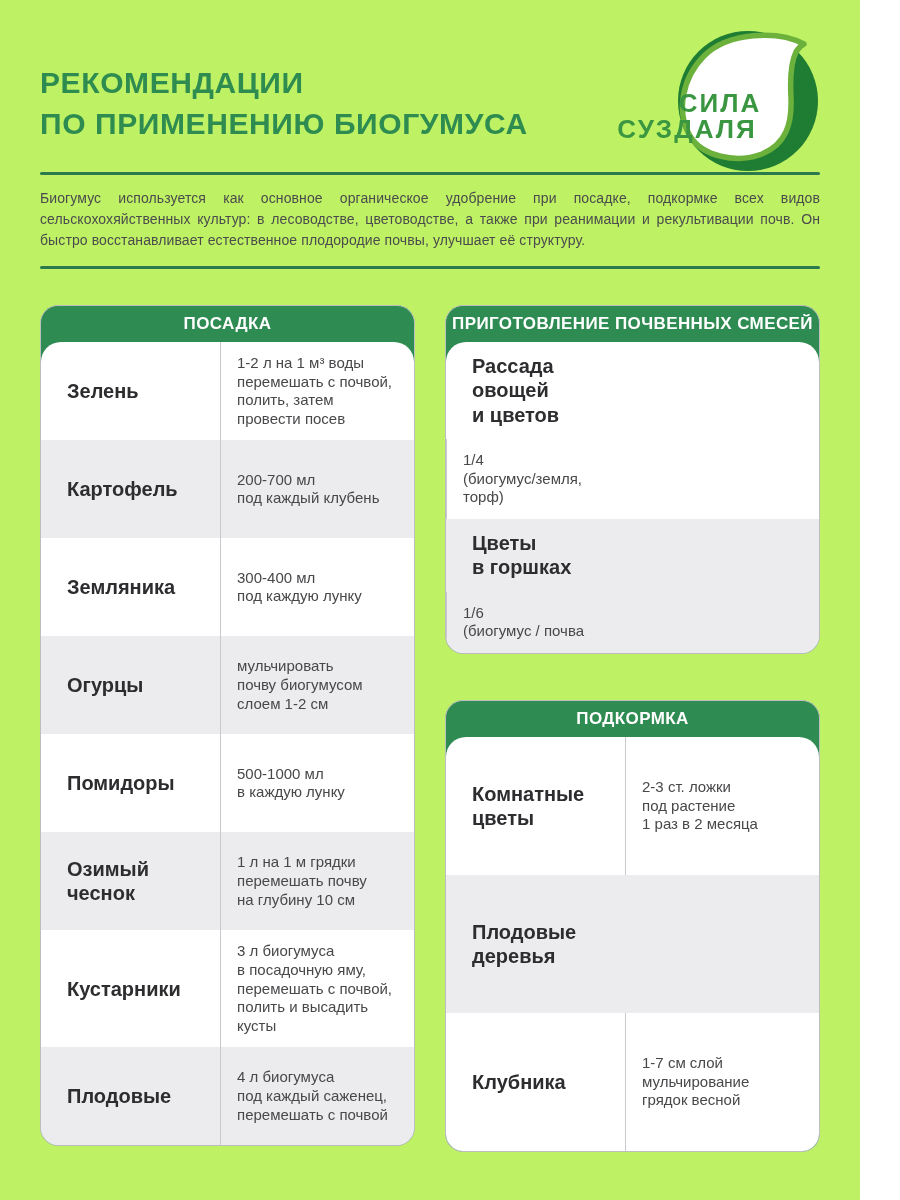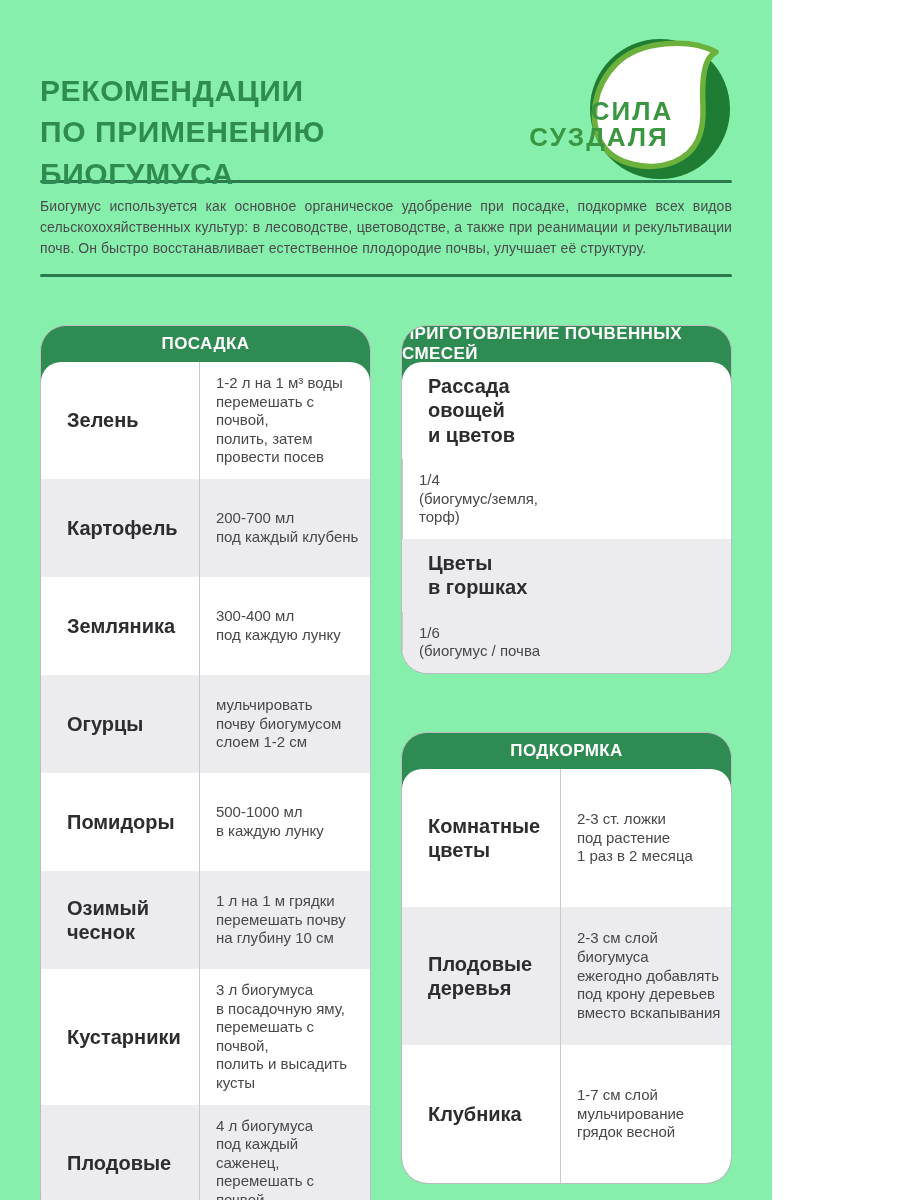--- a/index.html
+++ b/index.html
@@ -1,42 +1,41 @@
 <!DOCTYPE html>
 <html style="--title-green: #2e8c50; --rule-green: #2a7a4e; --header-green: #2e8b51; --row-alt: #ececef; --table-border: #bdbdc1; --divider: #c9c9cd; --label-color: #2d2d30; --value-color: #48484b; --intro-color: #4b4b4d; --logo-circle: #1e7d32; --logo-leaf-stroke: #6cb13c; --logo-text: #3a9640;"><head>
 <meta charset="utf-8">
 <style>
   html,body { margin:0; padding:0; background:#ffffff; }
   .page {
-    width:772px; height:1200px; background:#86efac; position:relative;
+    width:860px; height:1200px; background:#bef264; position:relative;
     font-family:"Liberation Sans", sans-serif; overflow:hidden;
-    box-sizing:border-box; padding:8px 40px;
+    box-sizing:border-box; padding:0 40px;
   }
   
   .top { display:flex; justify-content:space-between; align-items:flex-start; height:172px; }
   .title {
     margin-top:62px; font-size:30px; font-weight:bold; line-height:1.38;
     color:var(--title-green,#2e8c50); letter-spacing:0.6px;
   }
   .logo { margin-top:28px; flex:0 0 auto; }
   .logo text { font-family:"Liberation Sans", sans-serif; font-weight:bold; }
   
   .rule { height:3px; background:var(--rule-green,#2a7a4e); border-radius:2px; }
   .intro {
     margin:13px 0 15px 0; font-size:14px; line-height:1.5; text-align:justify;
     color:var(--intro-color,#4b4b4d); letter-spacing:0.1px;
   }
   
   .tables { display:flex; gap:30px; margin-top:36px; align-items:flex-start; }
   .col { flex:1; min-width:0; display:flex; flex-direction:column; }
   .gap46 { height:46px; }
   .table {
-    border-radius:26px; overflow:hidden; background:var(--header-green,#2e8b51);
+    border-radius:18px; overflow:hidden; background:var(--header-green,#2e8b51);
     border:1px solid var(--table-border,#bdbdc1);
-    margin-top:12px;
   }
   .thead {
     height:36px; display:flex; align-items:center; justify-content:center;
     color:#ffffff; font-weight:bold; font-size:17px; letter-spacing:0.4px;
   }
   .tbody { background:#ffffff; border-radius:20px 20px 0 0; overflow:hidden; }
   .trow { display:flex; }
   .trow:nth-child(even) { background:var(--row-alt,#ececef); }
   .tlabel {
     width:48%; box-sizing:border-box; padding:12px 8px 12px 26px;
@@ -165,25 +164,20 @@
             <div class="trow">
               <div class="tlabel">Комнатные
 цветы</div>
               <div class="tvalue">2-3 ст. ложки
 под растение
 1 раз в 2 месяца</div>
             </div>
             <div class="trow">
               <div class="tlabel">Плодовые
 деревья</div>
-              <div class="tvalue">2-3 см слой
-биогумуса
-ежегодно добавлять
-под крону деревьев
-вместо вскапывания</div>
             </div>
             <div class="trow">
               <div class="tlabel">Клубника</div>
               <div class="tvalue">1-7 см слой
 мульчирование
 грядок весной</div>
             </div>
           </div>
       </section>
     </div>

